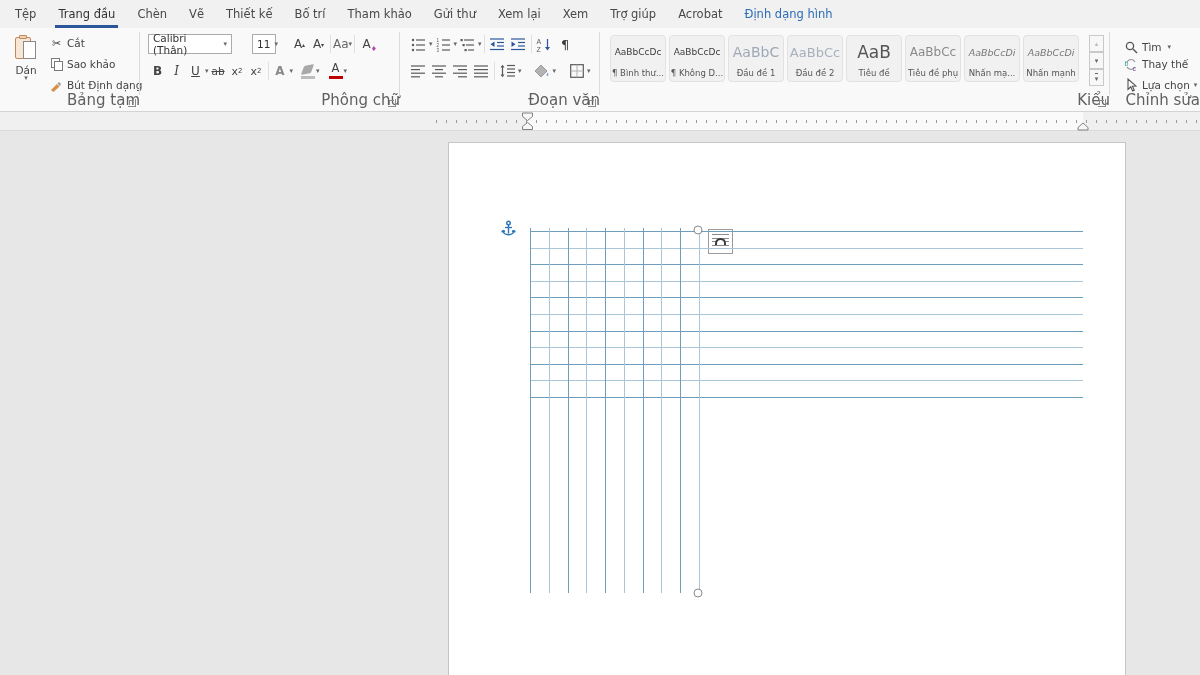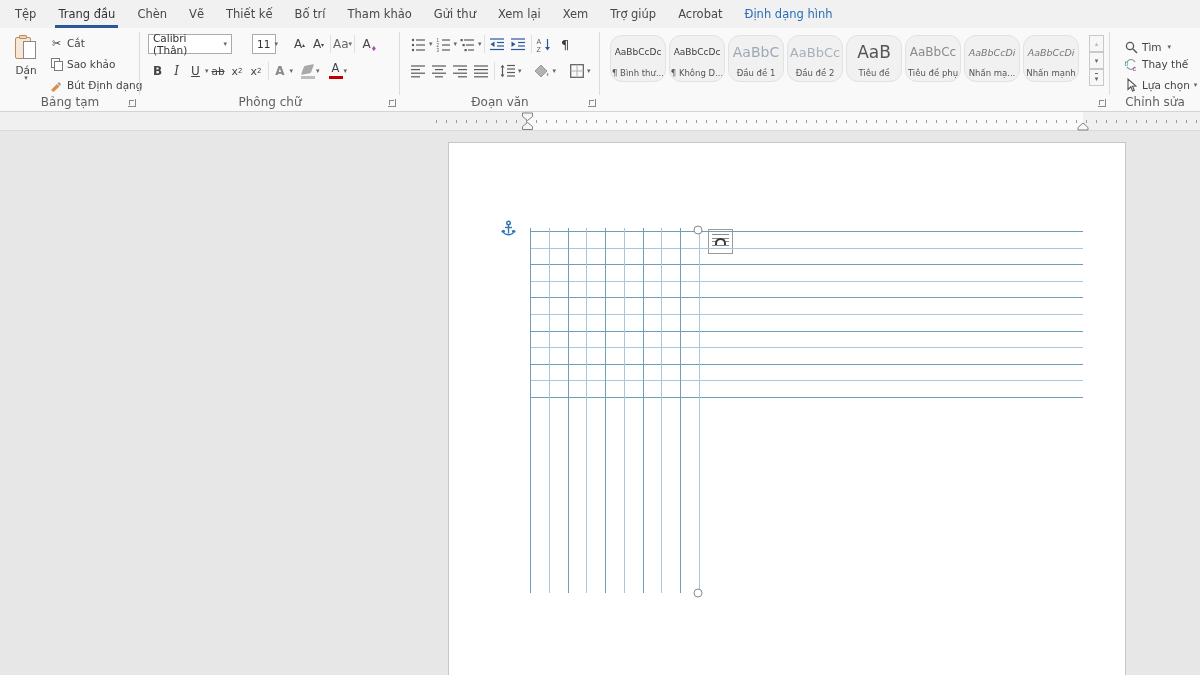--- a/index.html
+++ b/index.html
@@ -15,22 +15,22 @@
   .tab.active { color:#333; }
   .tab.active::after { content:""; position:absolute; left:8px; right:8px; bottom:0;
     height:3px; background:#2b579a; }
   .tab.contextual { color:#2b6cb5; }
 
   
   .ribbon { position:absolute; left:0; top:28px; width:1200px; height:84px;
     background:#f9f9f9; border-bottom:1px solid #d4d4d4; }
   .group { position:absolute; top:0; height:83px; }
   .group-sep { position:absolute; top:4px; bottom:16px; width:1px; background:#dcdcdc; }
-  .group-label { position:absolute; bottom:2px; left:0; right:0; text-align:center;
-    font-size:12px; color:#5f5f5f; }
+  .group-label { position:absolute; bottom:2px; left:0; right:0; text-align:right;
+    font-size:15px; color:#5f5f5f; }
   .launcher { position:absolute; bottom:4px; right:4px; width:8px; height:8px;
     border-right:1px solid #8a8a8a; border-bottom:1px solid #8a8a8a; }
   .launcher::before { content:""; position:absolute; left:1px; top:1px; width:4px;
     height:4px; border-left:1px solid #8a8a8a; border-top:1px solid #8a8a8a; }
 
   
   .bigbtn { position:absolute; left:8px; top:5px; width:36px; height:72px;
     display:flex; flex-direction:column; align-items:center; cursor:default; }
   .clipicon { position:relative; width:22px; height:26px; margin-top:2px; }
   .clipicon .back { position:absolute; left:0; top:2px; width:16px; height:22px;
@@ -74,21 +74,21 @@
     background:#a9a9a9; transform:skewX(-30deg) rotate(-12deg); border-radius:1px; }
   .penicon .bar { position:absolute; left:0; right:1px; bottom:1px; height:3px; background:#bdbdbd; }
 
   
   svg.pic { display:block; }
   .pbtn { display:inline-flex; align-items:center; justify-content:center;
     min-width:21px; height:20px; cursor:default; }
 
   
   .stylebox { position:absolute; top:7px; width:56px; height:47px; background:#f1f1f1;
-    border:1px solid #e2e2e2; border-radius:12px; display:flex; flex-direction:column;
+    border:1px solid #e2e2e2; border-radius:4px; display:flex; flex-direction:column;
     align-items:center; justify-content:flex-end; overflow:hidden; cursor:default; }
   .stylebox .sample { flex:1; display:flex; align-items:center; justify-content:center;
     width:100%; white-space:nowrap; overflow:hidden; }
   .stylebox .slabel { font-size:8.5px; color:#555; padding-bottom:3px; white-space:nowrap; }
   .sample.normal { font-size:9px; color:#3b3b3b; }
   .sample.h1 { font-size:14px; color:#9fa8b6; }
   .sample.h2 { font-size:13px; color:#a8b0bc; }
   .sample.title { font-size:17px; color:#555; }
   .sample.subtitle { font-size:12px; color:#8a8a8a; }
   .sample.emphasis { font-size:9.5px; color:#777; font-style:italic; }
@@ -389,20 +389,21 @@
   </div>
 
   <div class="group" style="left:600px;width:510px" id="styles-group">
     <div class="galbtn" style="right:6px;top:7px">
         <span style="opacity:.4">▴</span>
       </div>
     <div class="galbtn" style="right:6px;top:24px">▾</div>
     <div class="galbtn" style="right:6px;top:41px">
         <span style="border-top:1px solid #666;padding-top:1px">▾</span>
       </div>
+    <span class="group-label">Kiểu</span>
     <span class="launcher"></span>
     <span class="group-sep" style="right:0"></span>
   <div class="stylebox" style="left: 10px;">
         <div class="sample normal">AaBbCcDc</div>
         <div class="slabel">¶ Bình thư...</div>
       </div>
       <div class="stylebox" style="left: 69px;">
         <div class="sample normal">AaBbCcDc</div>
         <div class="slabel">¶ Không D...</div>
       </div>

